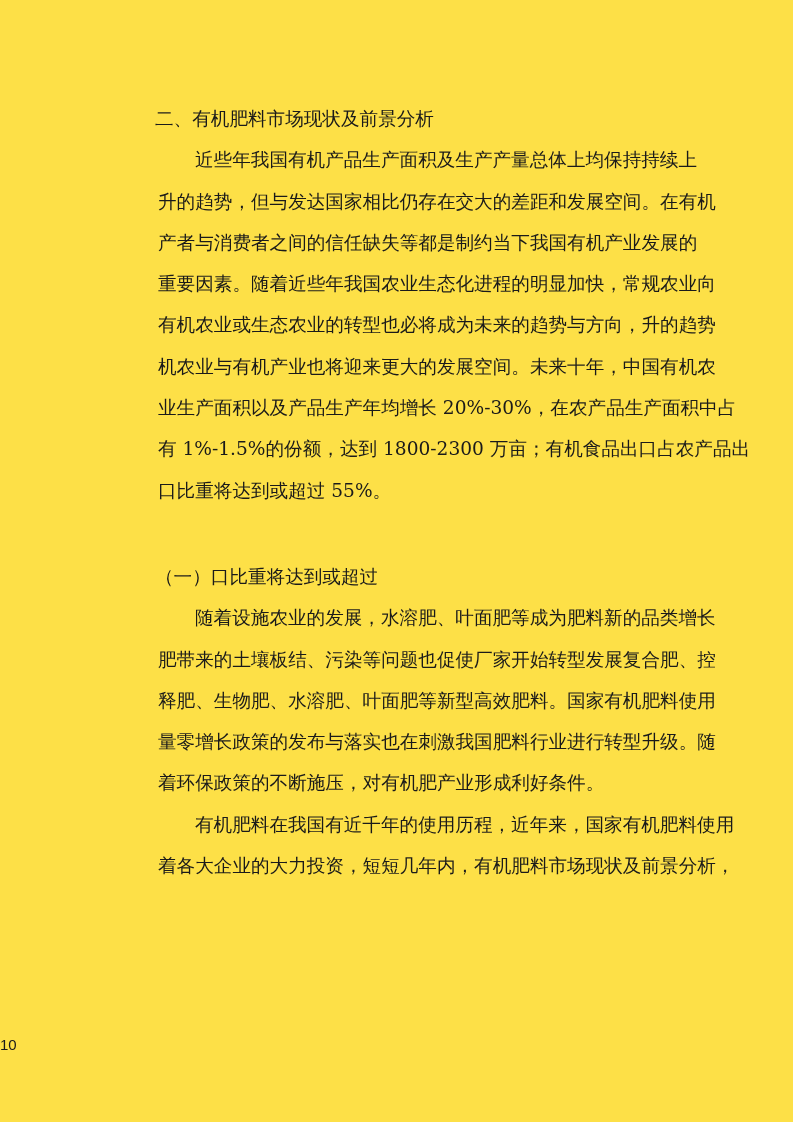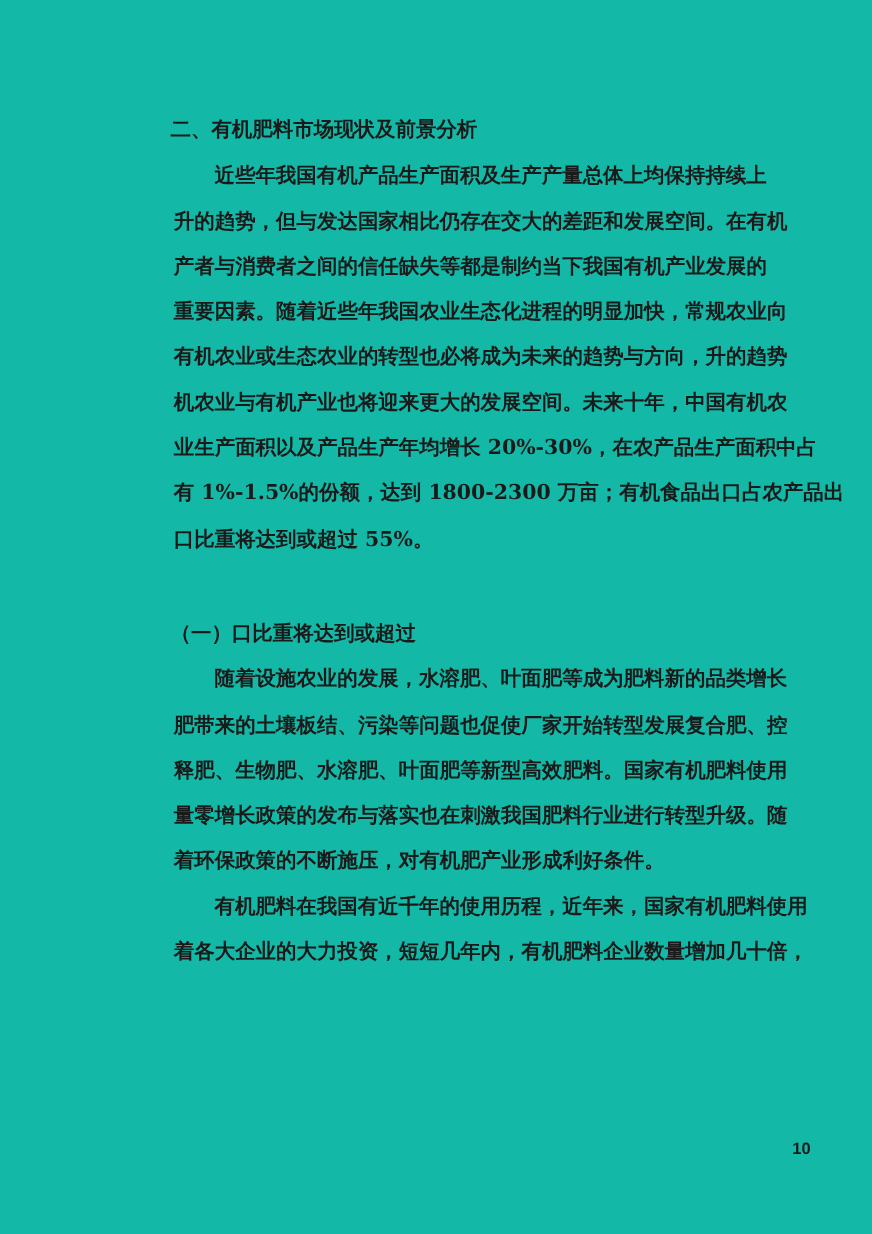--- a/index.html
+++ b/index.html
@@ -13,22 +13,21 @@
       position: relative;
       overflow: hidden;
       font-family: "DejaVu Serif", "Liberation Serif", serif;
       color: #1a1a1a;
     }
     .page {
       position: absolute;
       left: 0; top: 0;
       width: 793px;
       height: 1122px;
-      background: #14b8a6;
-      font-weight: bold;
+      background: #fde047;
     }
     .content {
       position: absolute;
       left: 118px;
       top: 98px;
       width: 558px;
     }
     .line {
       height: 41.3px;
       line-height: 41.3px;
@@ -54,21 +53,21 @@
       text-align-last: left;
     }
     .gap {
       height: 45px;
     }
     .page-number {
       position: absolute;
       top: 1036px;
       left: 0;
       width: 737px;
-      text-align: right;
+      text-align: left;
       font-family: "Liberation Sans", "DejaVu Sans", sans-serif;
       font-size: 15px;
       color: #1a1a1a;
     }
   </style>
 </head>
 <body>
 
 <div class="page">
   <div class="content">
@@ -94,19 +93,19 @@
     <div>
       <div class="line indent">随着设施农业的发展，水溶肥、叶面肥等成为肥料新的品类增长</div>
       <div class="line">肥带来的土壤板结、污染等问题也促使厂家开始转型发展复合肥、控</div>
       <div class="line">释肥、生物肥、水溶肥、叶面肥等新型高效肥料。国家有机肥料使用</div>
       <div class="line">量零增长政策的发布与落实也在刺激我国肥料行业进行转型升级。随</div>
       <div class="line last">着环保政策的不断施压，对有机肥产业形成利好条件。</div>
     </div>
 
     <div>
       <div class="line indent">有机肥料在我国有近千年的使用历程，近年来，国家有机肥料使用</div>
-      <div class="line">着各大企业的大力投资，短短几年内，有机肥料企业数量增加几十倍，</div>
+      <div class="line">着各大企业的大力投资，短短几年内，有机肥料市场现状及前景分析，</div>
     </div>
 
   </div>
 
   <div class="page-number">10</div>
 </div>
 
 </body></html>

